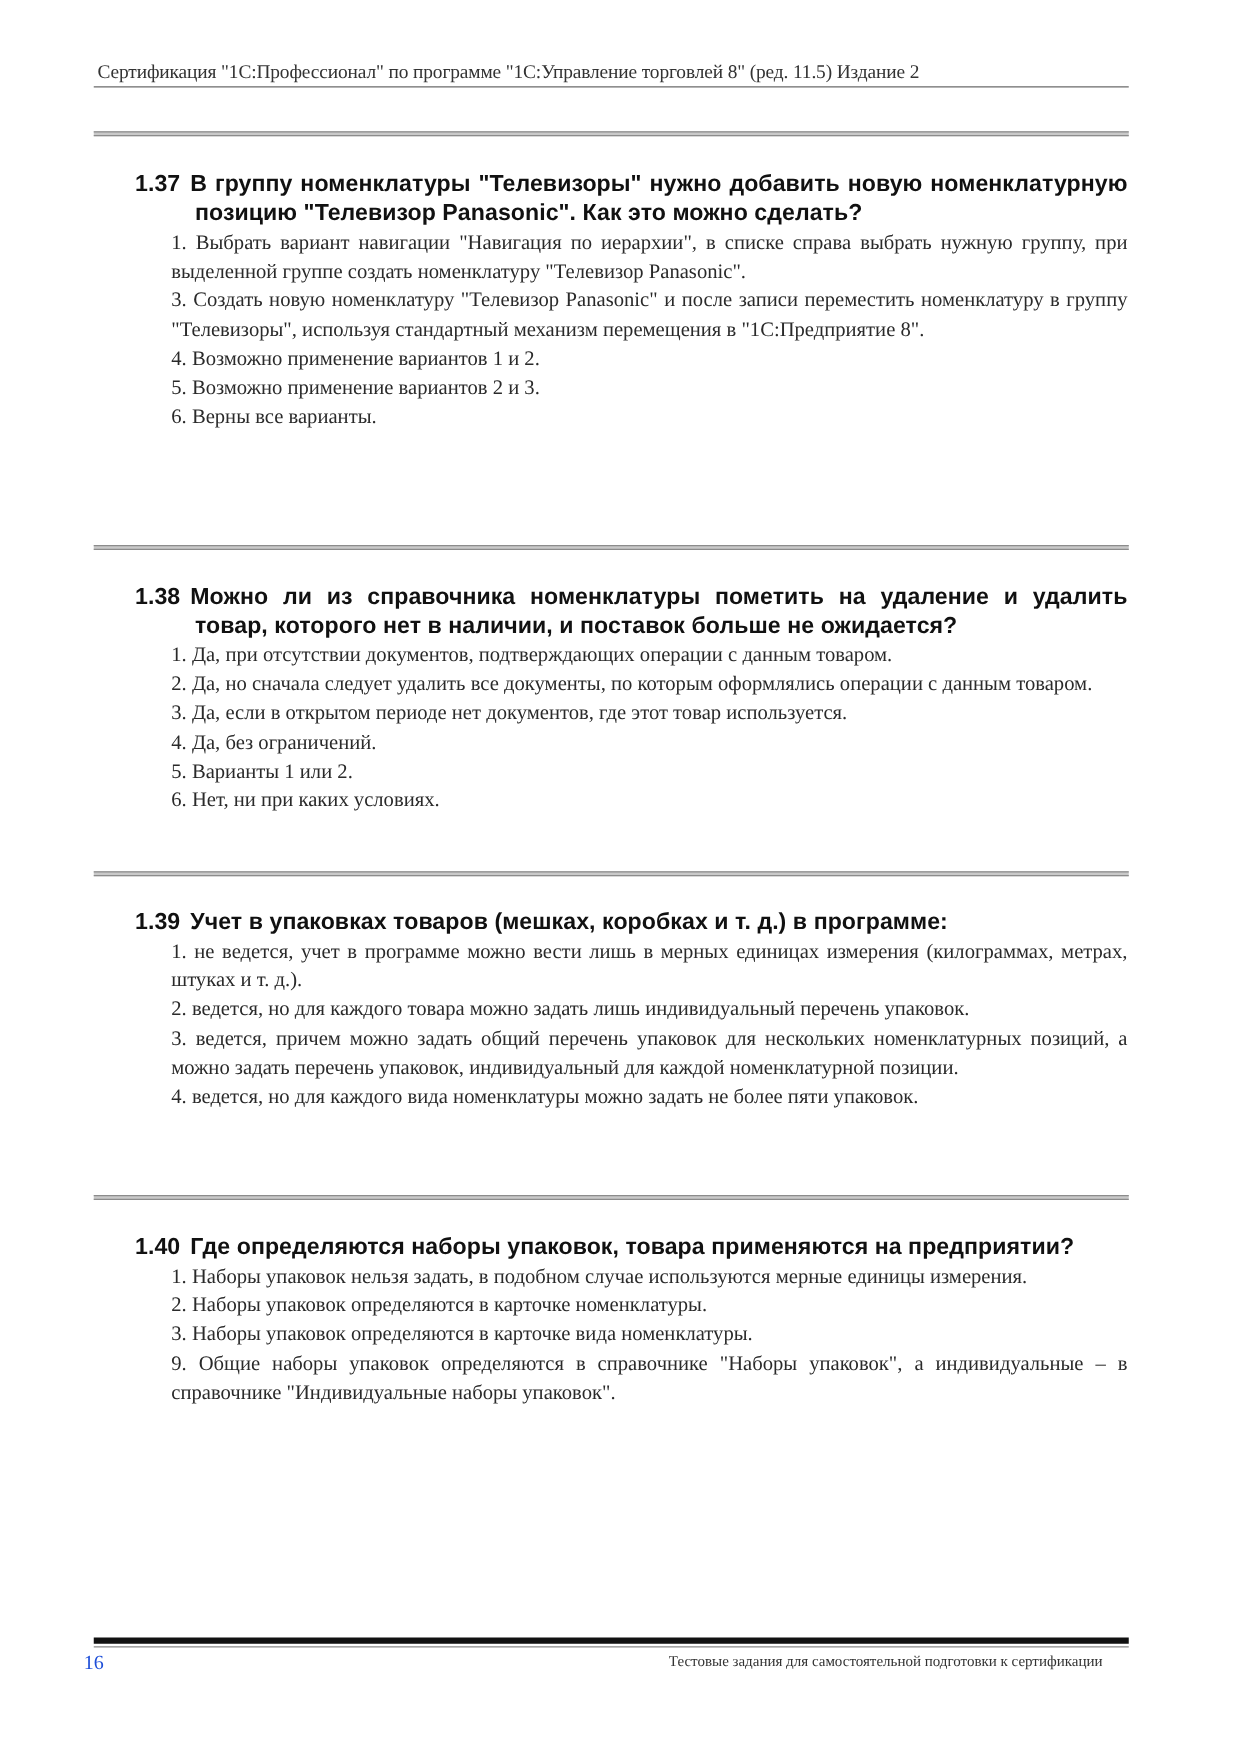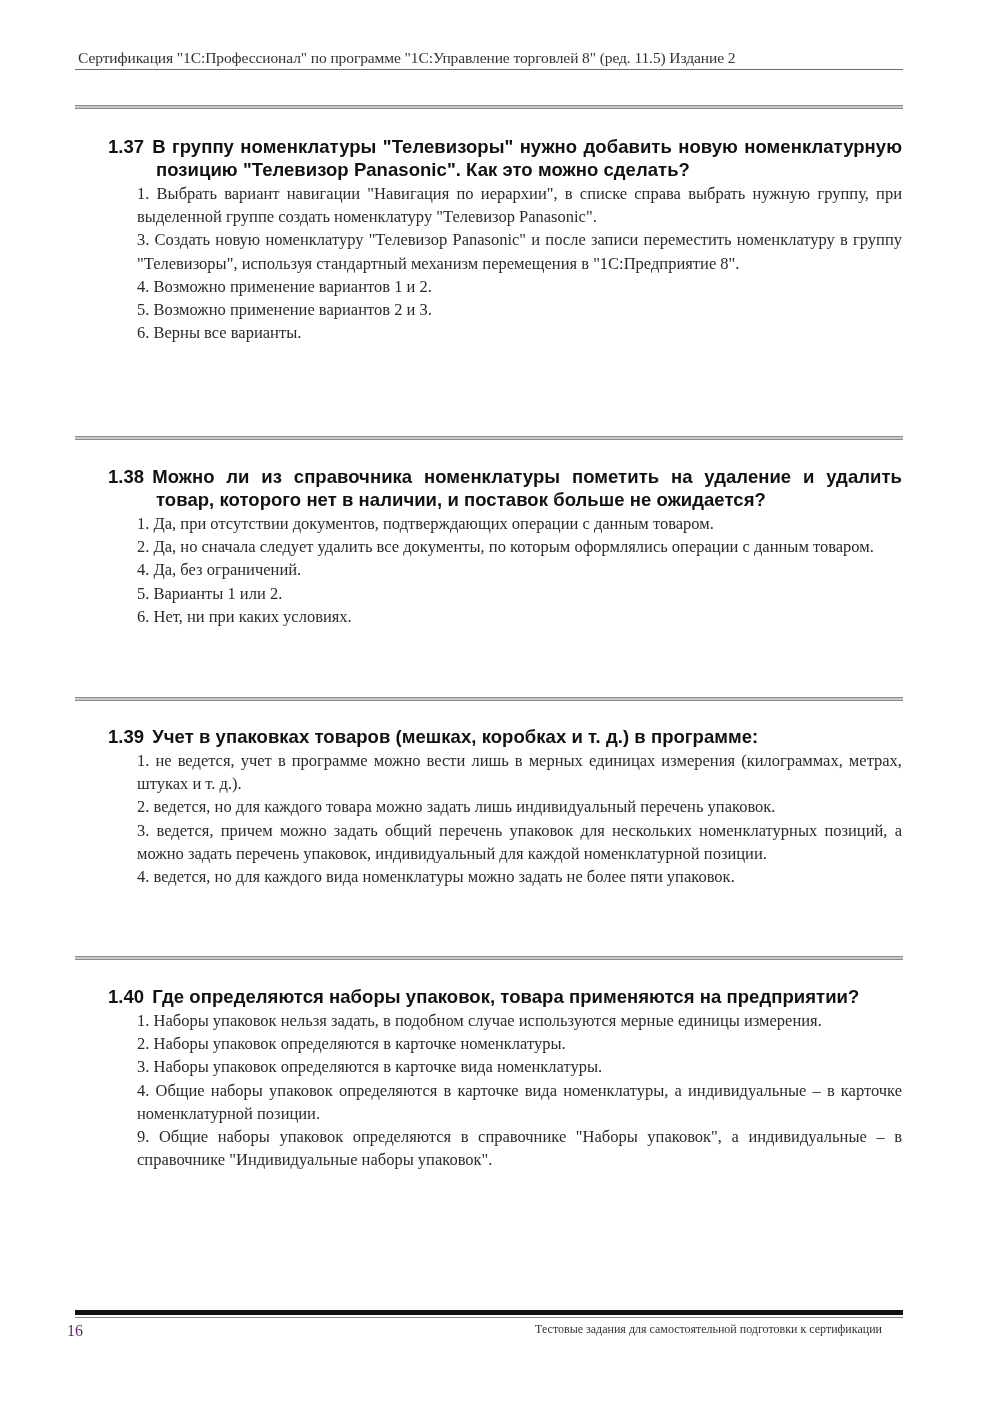--- a/index.html
+++ b/index.html
@@ -30,21 +30,21 @@
     .answers { margin: 1px 0 0 0; padding: 0 0 0 29px; list-style: none; }
     .answer {
       font-family: "Liberation Serif", serif; font-size: 16.5px; line-height: 23.2px;
       color: #2a2a2a; text-align: justify;
     }
 
     .footer-rule-thick { position: absolute; left: 75px; top: 1310px; width: 828px; height: 5px; background: #111; }
     .footer-rule-thin { position: absolute; left: 75px; top: 1317px; width: 828px; height: 1px; background: #888; }
     .page-number {
       position: absolute; left: 67px; top: 1322px;
-      font-family: "Liberation Serif", serif; font-size: 16px; color: #701a75;
+      font-family: "Liberation Serif", serif; font-size: 16px; color: #1d4ed8;
     }
     .footer-text {
       position: absolute; right: 118px; top: 1322px;
       font-family: "Liberation Serif", serif; font-size: 12px; color: #333; white-space: nowrap;
     }
   </style>
 </head>
 <body>
 
 <div class="page">
@@ -65,20 +65,21 @@
     </ul>
   </div>
 
   <div class="sep" style="top:436px"></div>
 
   <div class="question" style="top:465px">
     <div class="q-title"><span class="num">1.38</span><span>Можно ли из справочника номенклатуры пометить на удаление и удалить товар, которого нет в наличии, и поставок больше не ожидается?</span></div>
     <ul class="answers">
       <li class="answer">1. Да, при отсутствии документов, подтверждающих операции с данным товаром.</li>
       <li class="answer">2. Да, но сначала следует удалить все документы, по которым оформлялись операции с данным товаром.</li>
+      <li class="answer">3. Да, если в открытом периоде нет документов, где этот товар используется.</li>
       <li class="answer">4. Да, без ограничений.</li>
       <li class="answer">5. Варианты 1 или 2.</li>
       <li class="answer">6. Нет, ни при каких условиях.</li>
     </ul>
   </div>
 
   <div class="sep" style="top:697px"></div>
 
   <div class="question" style="top:725px">
     <div class="q-title"><span class="num">1.39</span><span>Учет в упаковках товаров (мешках, коробках и т. д.) в программе:</span></div>
@@ -91,21 +92,20 @@
   </div>
 
   <div class="sep" style="top:956px"></div>
 
   <div class="question" style="top:985px">
     <div class="q-title"><span class="num">1.40</span><span>Где определяются наборы упаковок, товара применяются на предприятии?</span></div>
     <ul class="answers">
       <li class="answer">1. Наборы упаковок нельзя задать, в подобном случае используются мерные единицы измерения.</li>
       <li class="answer">2. Наборы упаковок определяются в карточке номенклатуры.</li>
       <li class="answer">3. Наборы упаковок определяются в карточке вида номенклатуры.</li>
-      <li class="answer">4. Общие наборы упаковок определяются в карточке вида номенклатуры, а индивидуальные – в карточке номенклатурной позиции.</li>
       <li class="answer">9. Общие наборы упаковок определяются в справочнике "Наборы упаковок", а индивидуальные – в справочнике "Индивидуальные наборы упаковок".</li>
     </ul>
   </div>
 
   <div class="footer-rule-thick"></div>
   <div class="footer-rule-thin"></div>
   <div class="page-number">16</div>
   <div class="footer-text">Тестовые задания для самостоятельной подготовки к сертификации</div>
 
 </div>

